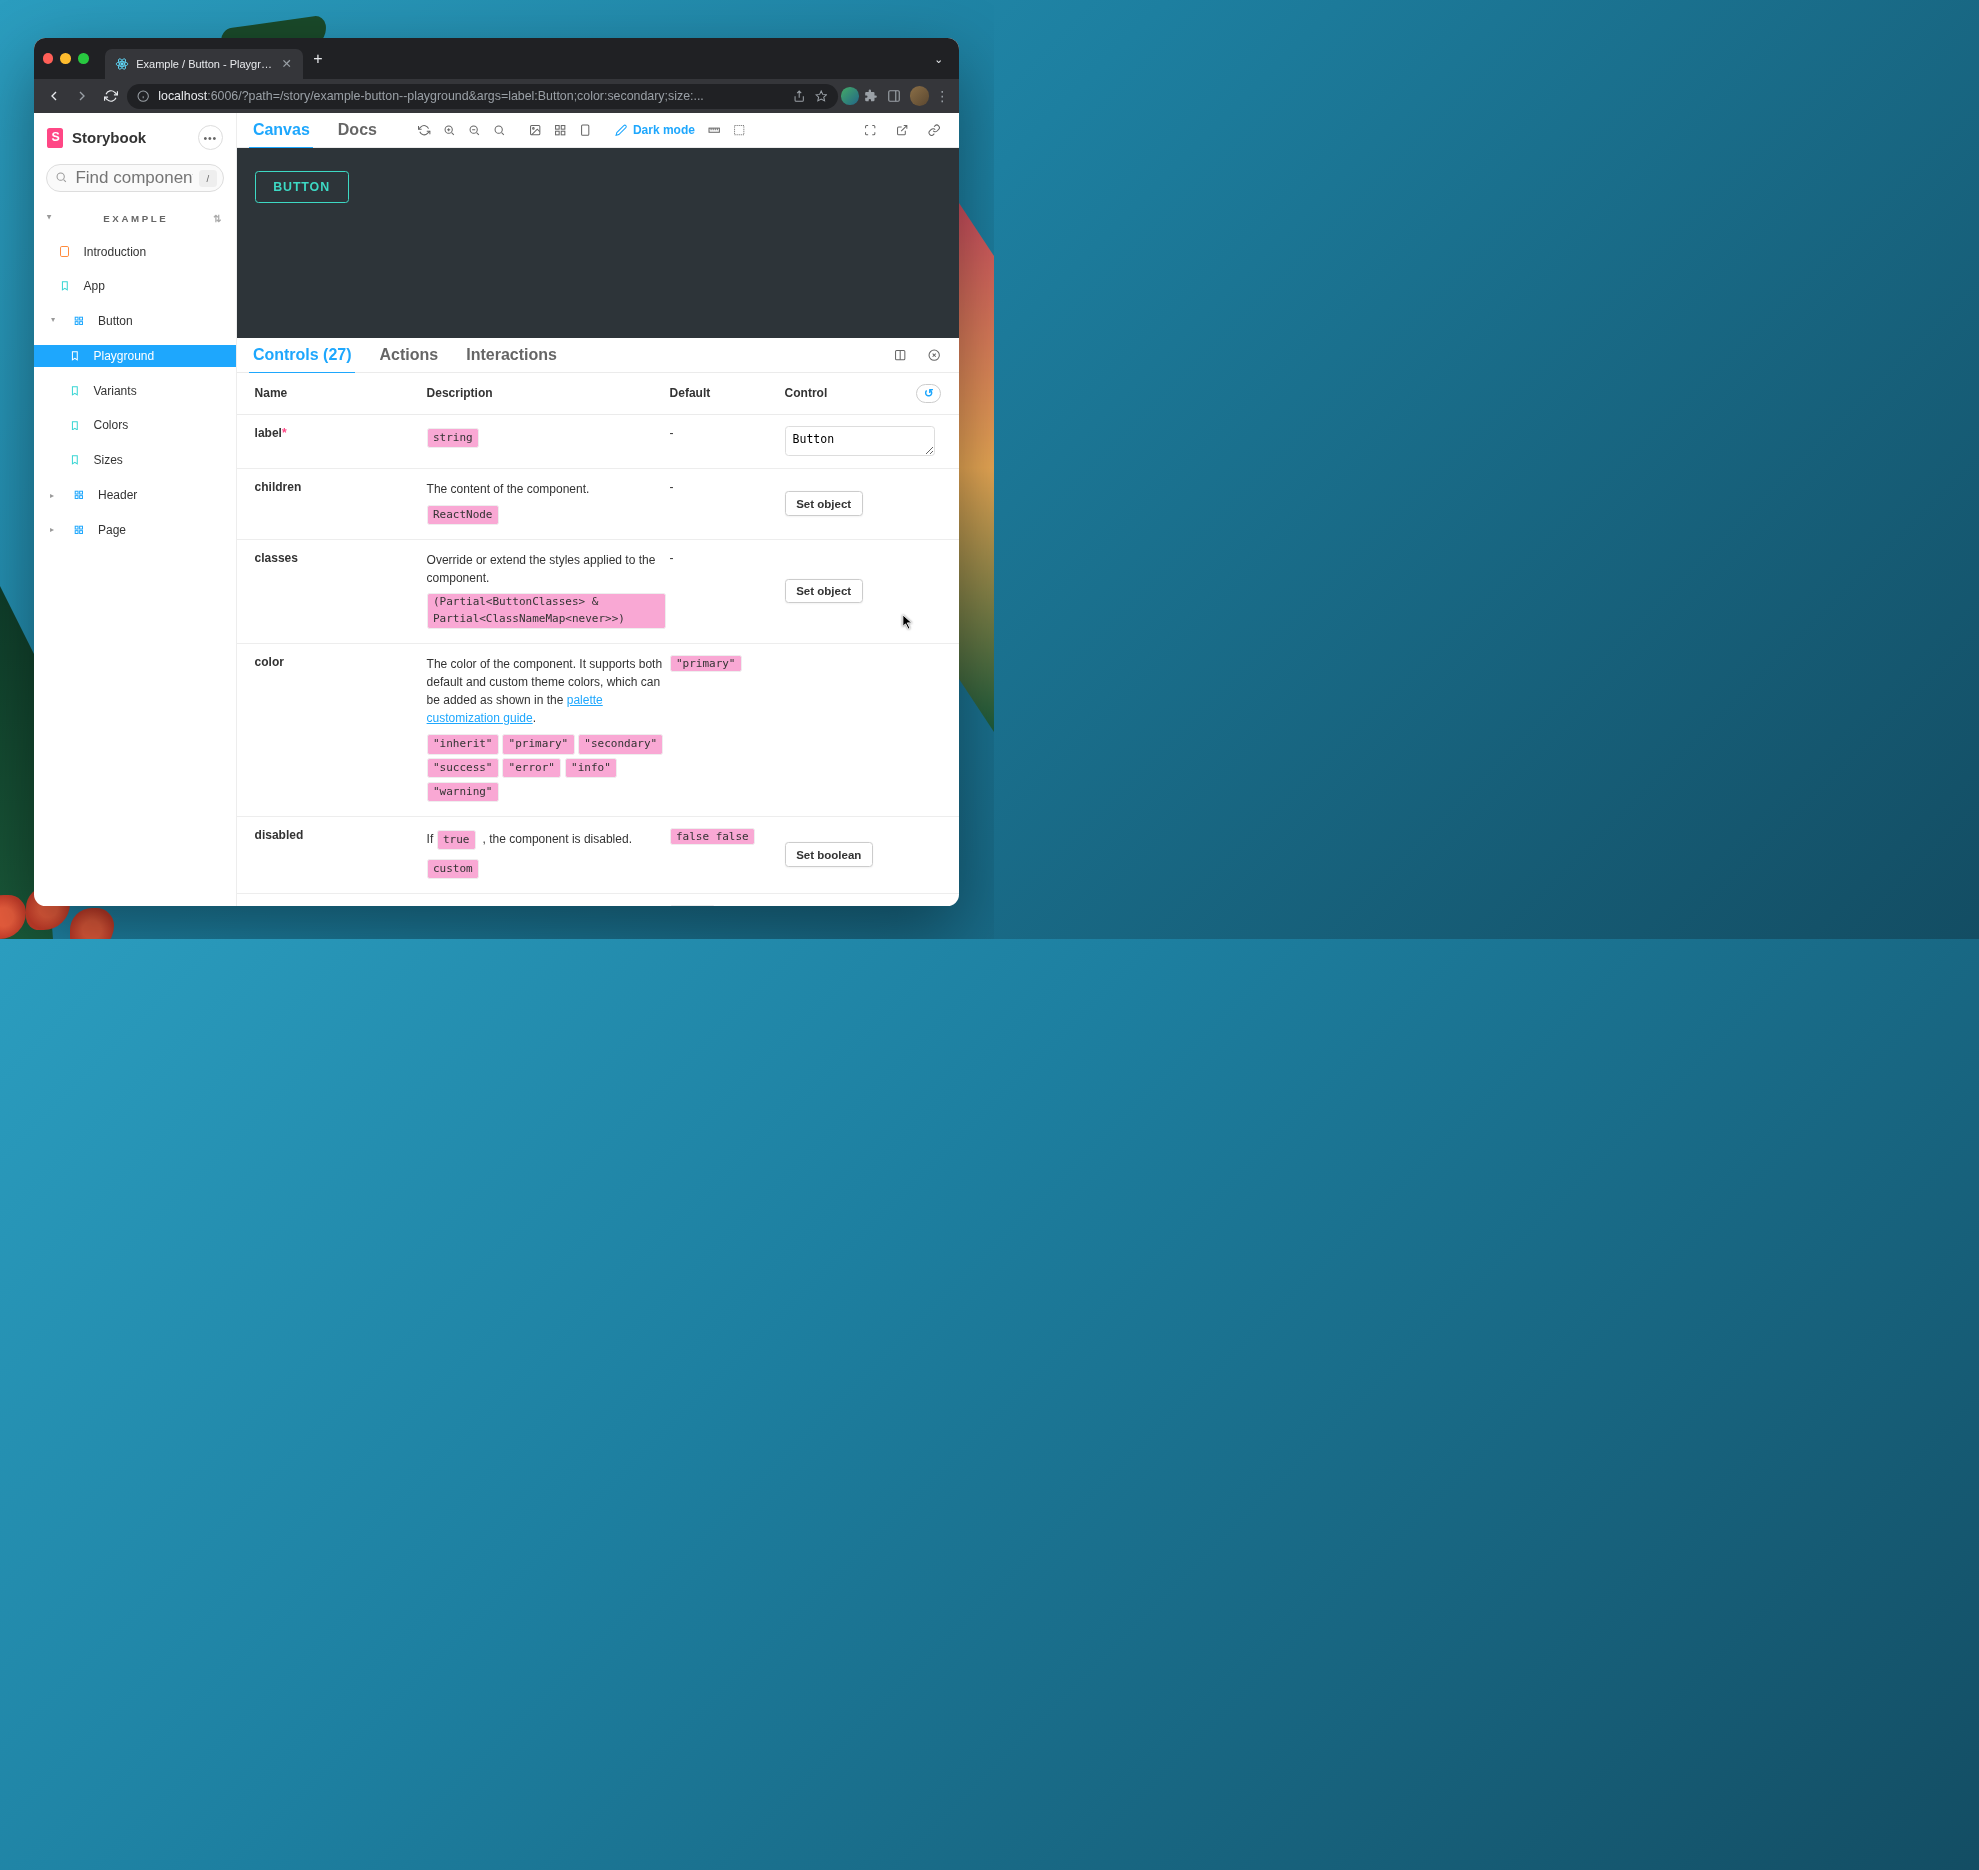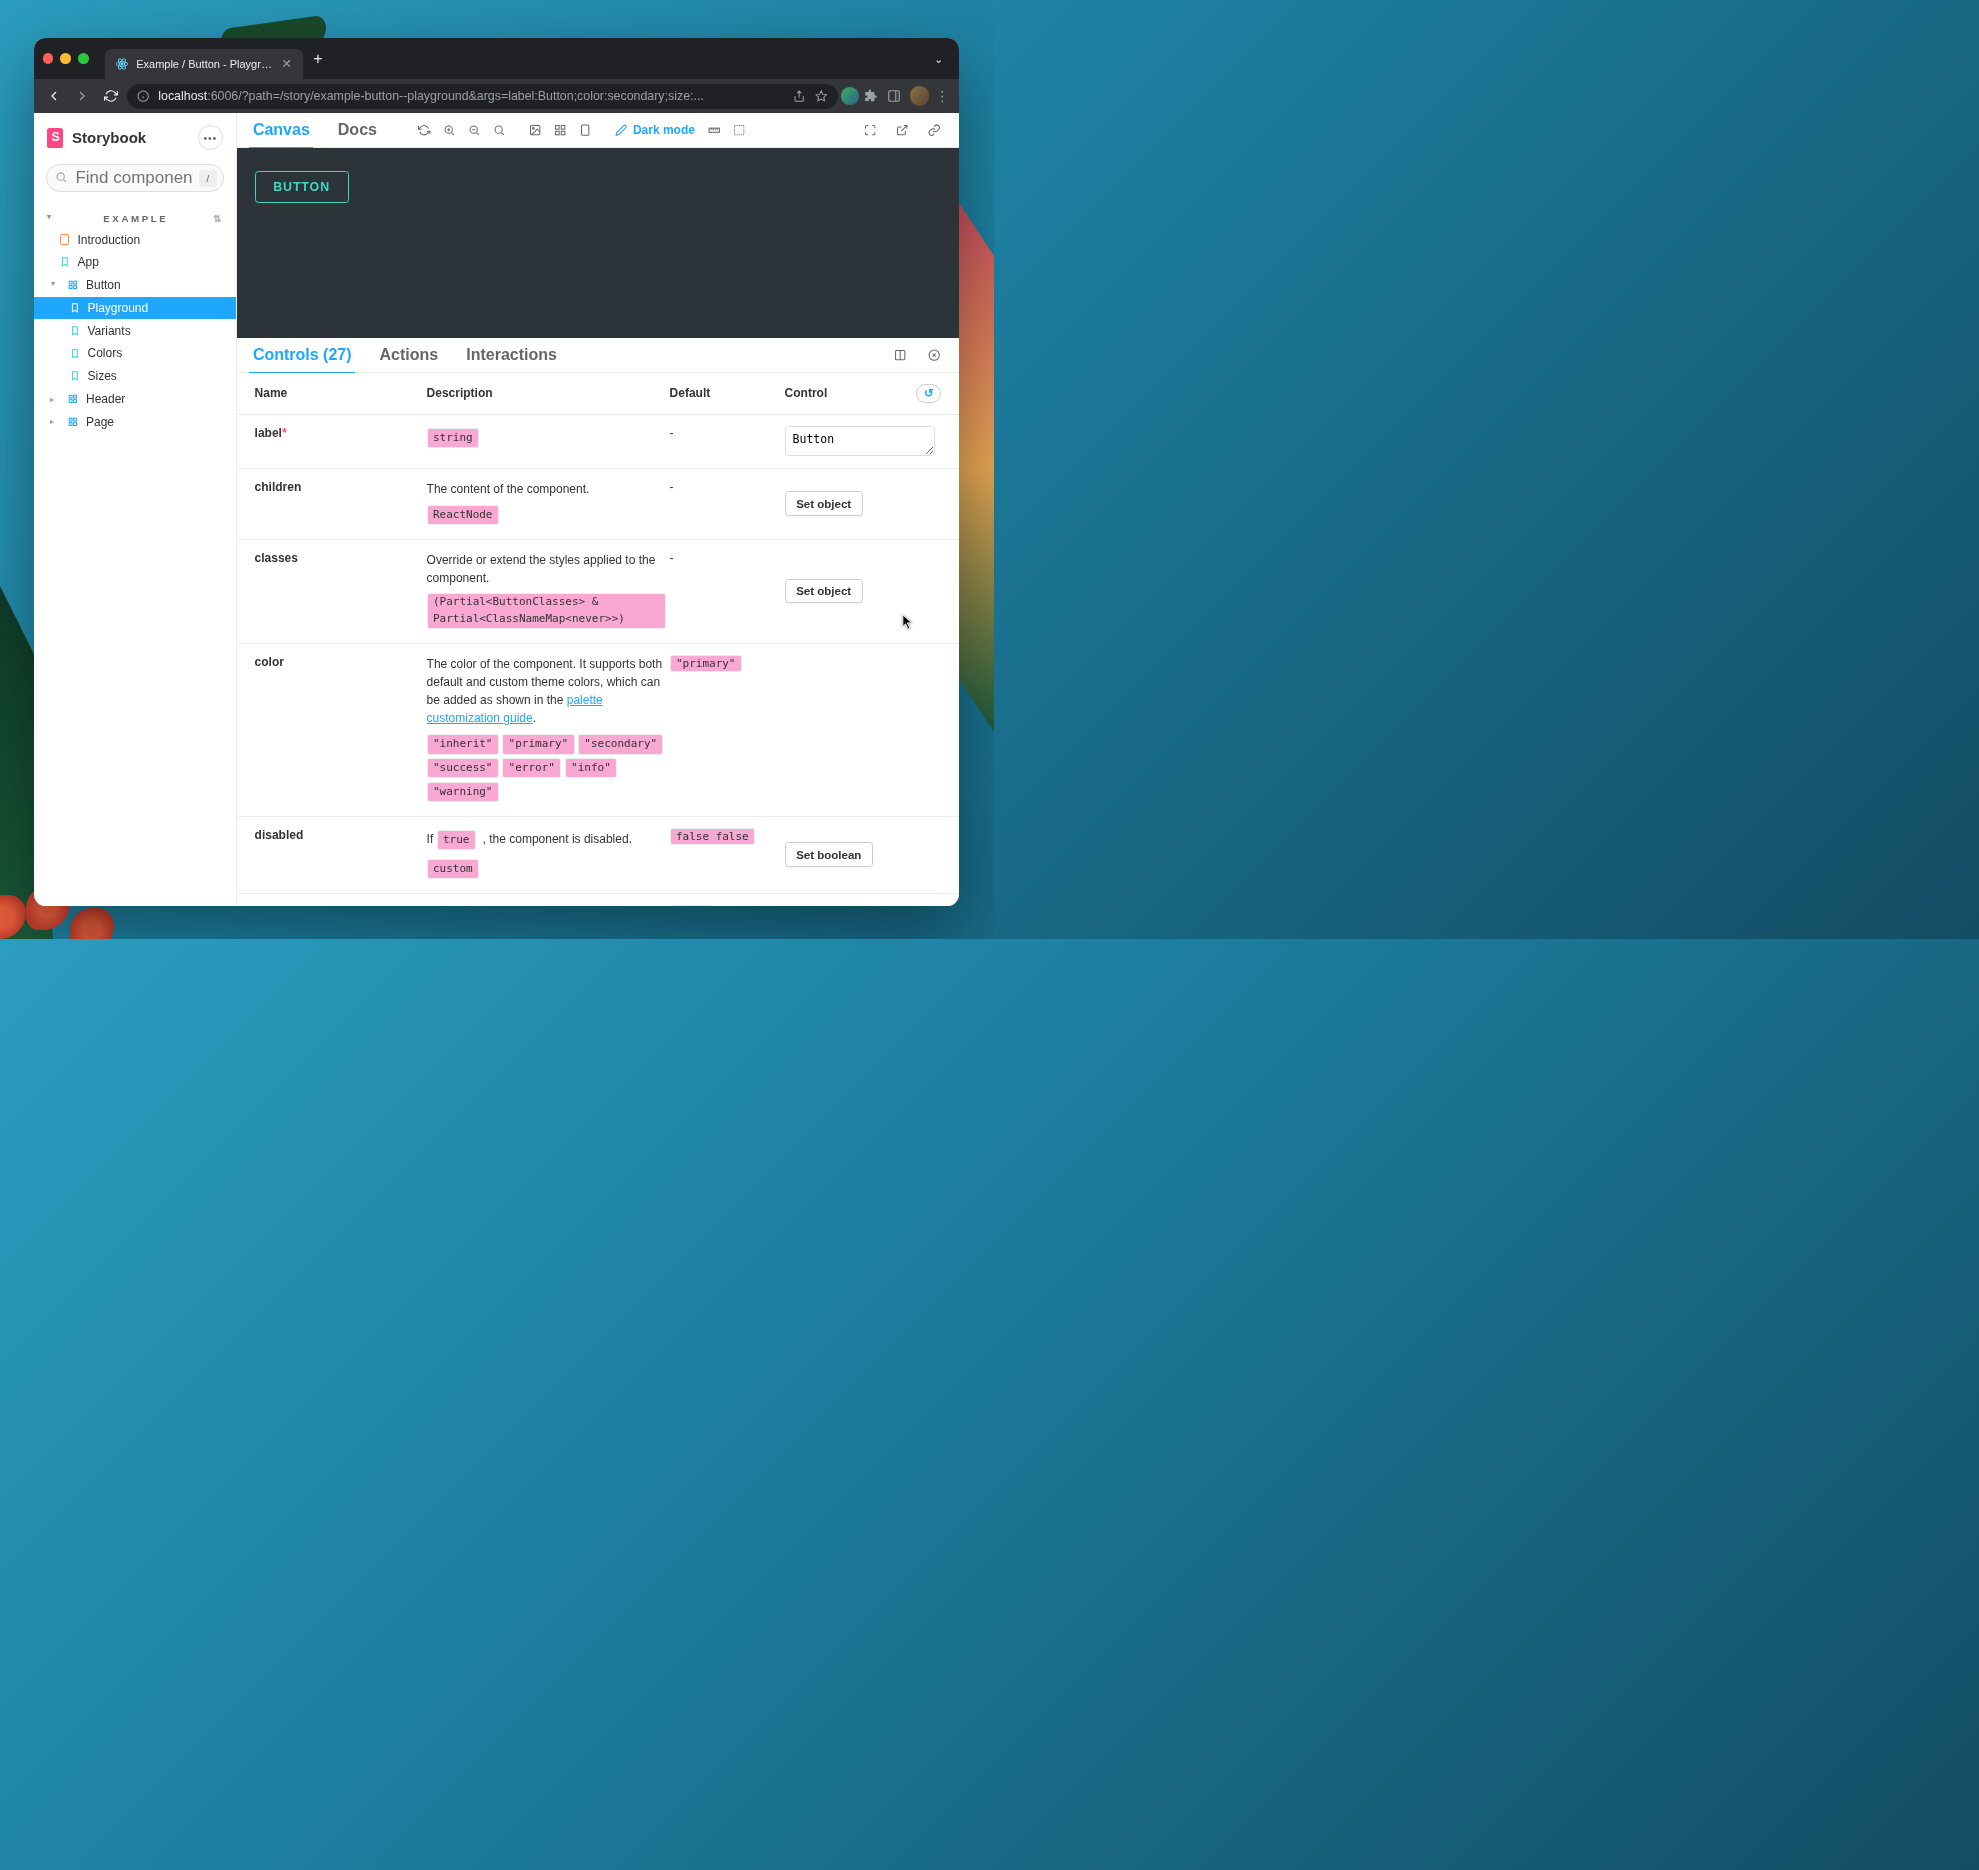--- a/index.html
+++ b/index.html
@@ -72,21 +72,21 @@
   .sb-brand{font-size:15px;font-weight:700;color:#333;}
   .sb-menu-btn{margin-left:auto;width:25px;height:25px;border:0.9px solid #ddd;border-radius:50%;display:flex;align-items:center;justify-content:center;color:#666;font-size:10.6px;letter-spacing:0.9px;}
   .sb-search{margin:5.3px 12.4px;position:relative;}
   .sb-search input{width:100%;height:28px;border:0.9px solid #ddd;border-radius:16px;padding:0 30px 0 28px;font-size:17px;color:#666;background:#fafafa;}
   .sb-search-icon{position:absolute;left:8.8px;top:7px;color:#999;}
   .sb-search-kbd{position:absolute;right:7px;top:5.3px;background:#eee;border-radius:3.5px;width:17.6px;height:17.6px;font-size:9.7px;color:#666;display:flex;align-items:center;justify-content:center;}
   .sb-tree{padding:10.6px 0;font-size:12px;}
   .tree-group{display:flex;align-items:center;padding:4.4px 12.4px;color:#666;letter-spacing:2.6px;font-size:9.7px;font-weight:700;text-transform:uppercase;gap:45px;}
   .tree-group .exp{margin-right:5.3px;font-size:8px;color:#999;transform:rotate(90deg);display:inline-block;}
   .tree-group .sort{margin-left:auto;color:#aaa;font-size:9.7px;}
-  .tree-item{display:flex;align-items:center;padding:4.4px 12.4px 4.4px 25px;color:#333;cursor:pointer;gap:7px;}
+  .tree-item{display:flex;align-items:center;padding:4.4px 12.4px 4.4px 25px;color:#333;cursor:pointer;gap:13px;margin-top:12px;}
   .tree-item.l2{padding-left:35px;}
   .tree-item.selected{background:#1ea7fd;color:#fff;}
   .tree-icon{width:11.5px;height:11.5px;display:inline-flex;align-items:center;justify-content:center;font-size:8.8px;}
   .ic-doc{color:#ff8b3d;border:1.3px solid currentColor;border-radius:1.8px;width:8.8px;height:10.6px;}
   .ic-story{color:#37d5d3;}
   .tree-item.selected .ic-story{color:#fff;}
   .ic-comp{color:#1ea7fd;}
   .caret{font-size:8px;color:#999;margin-right:3.5px;display:inline-block;width:7px;}
   .caret.open{transform:rotate(90deg);}
 

